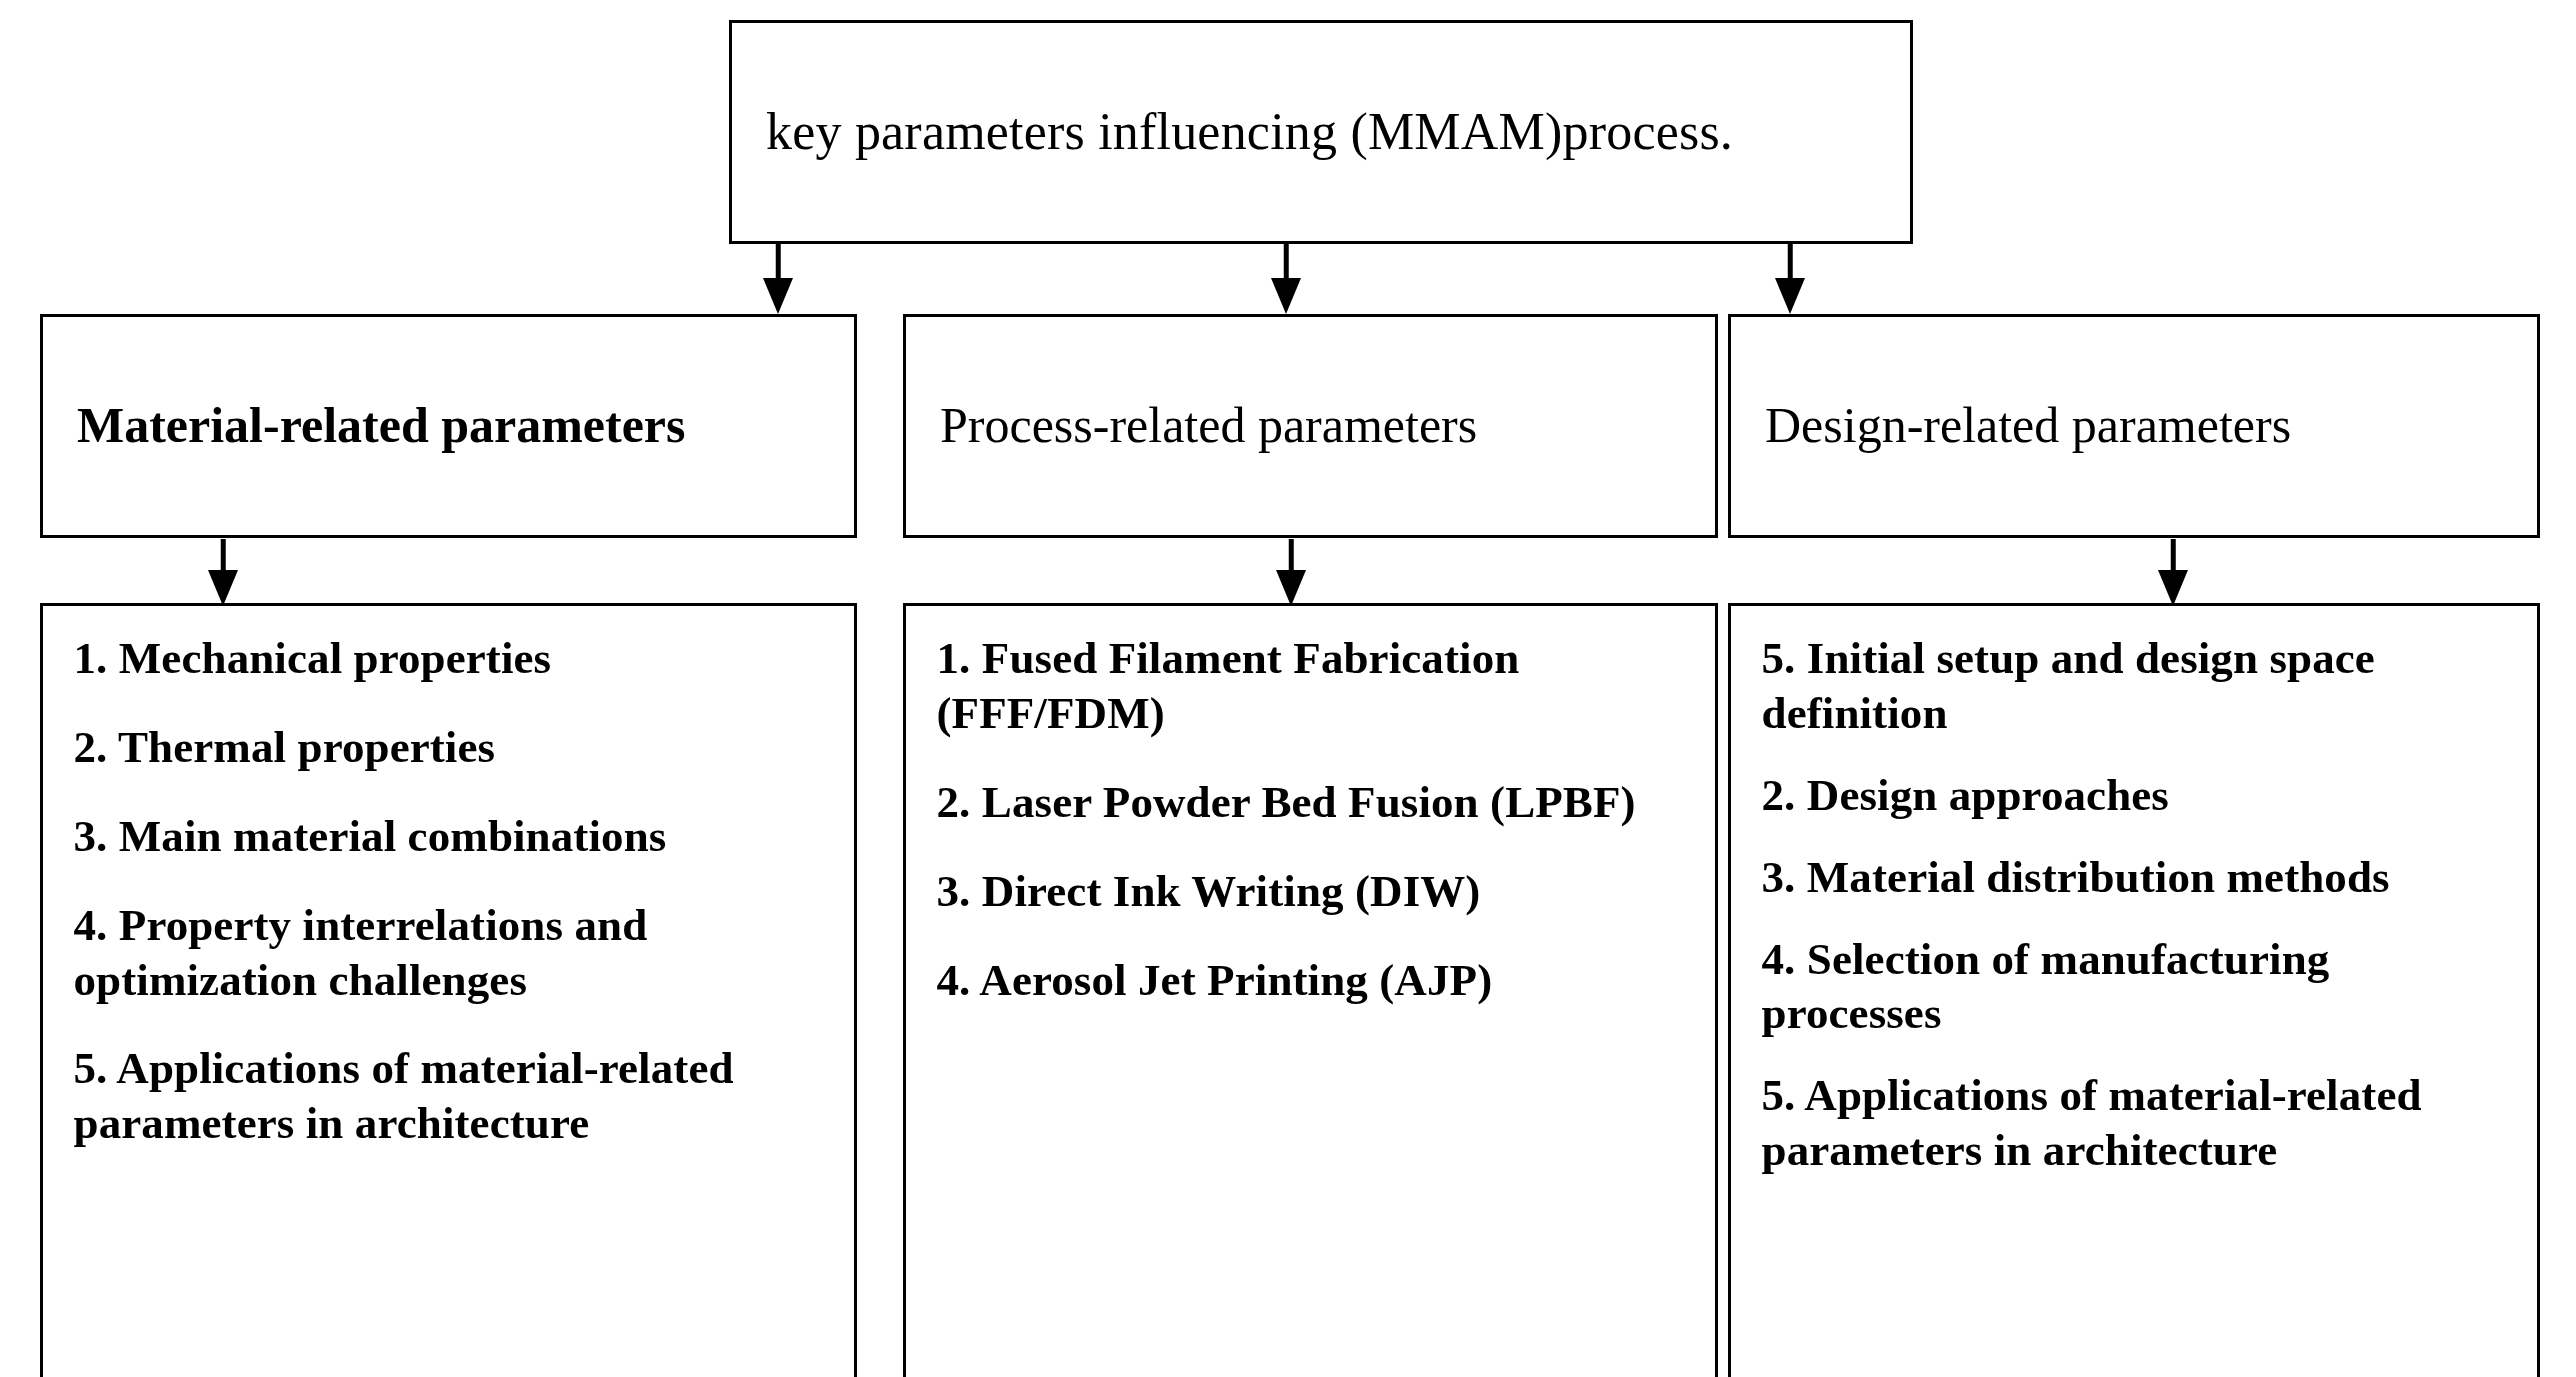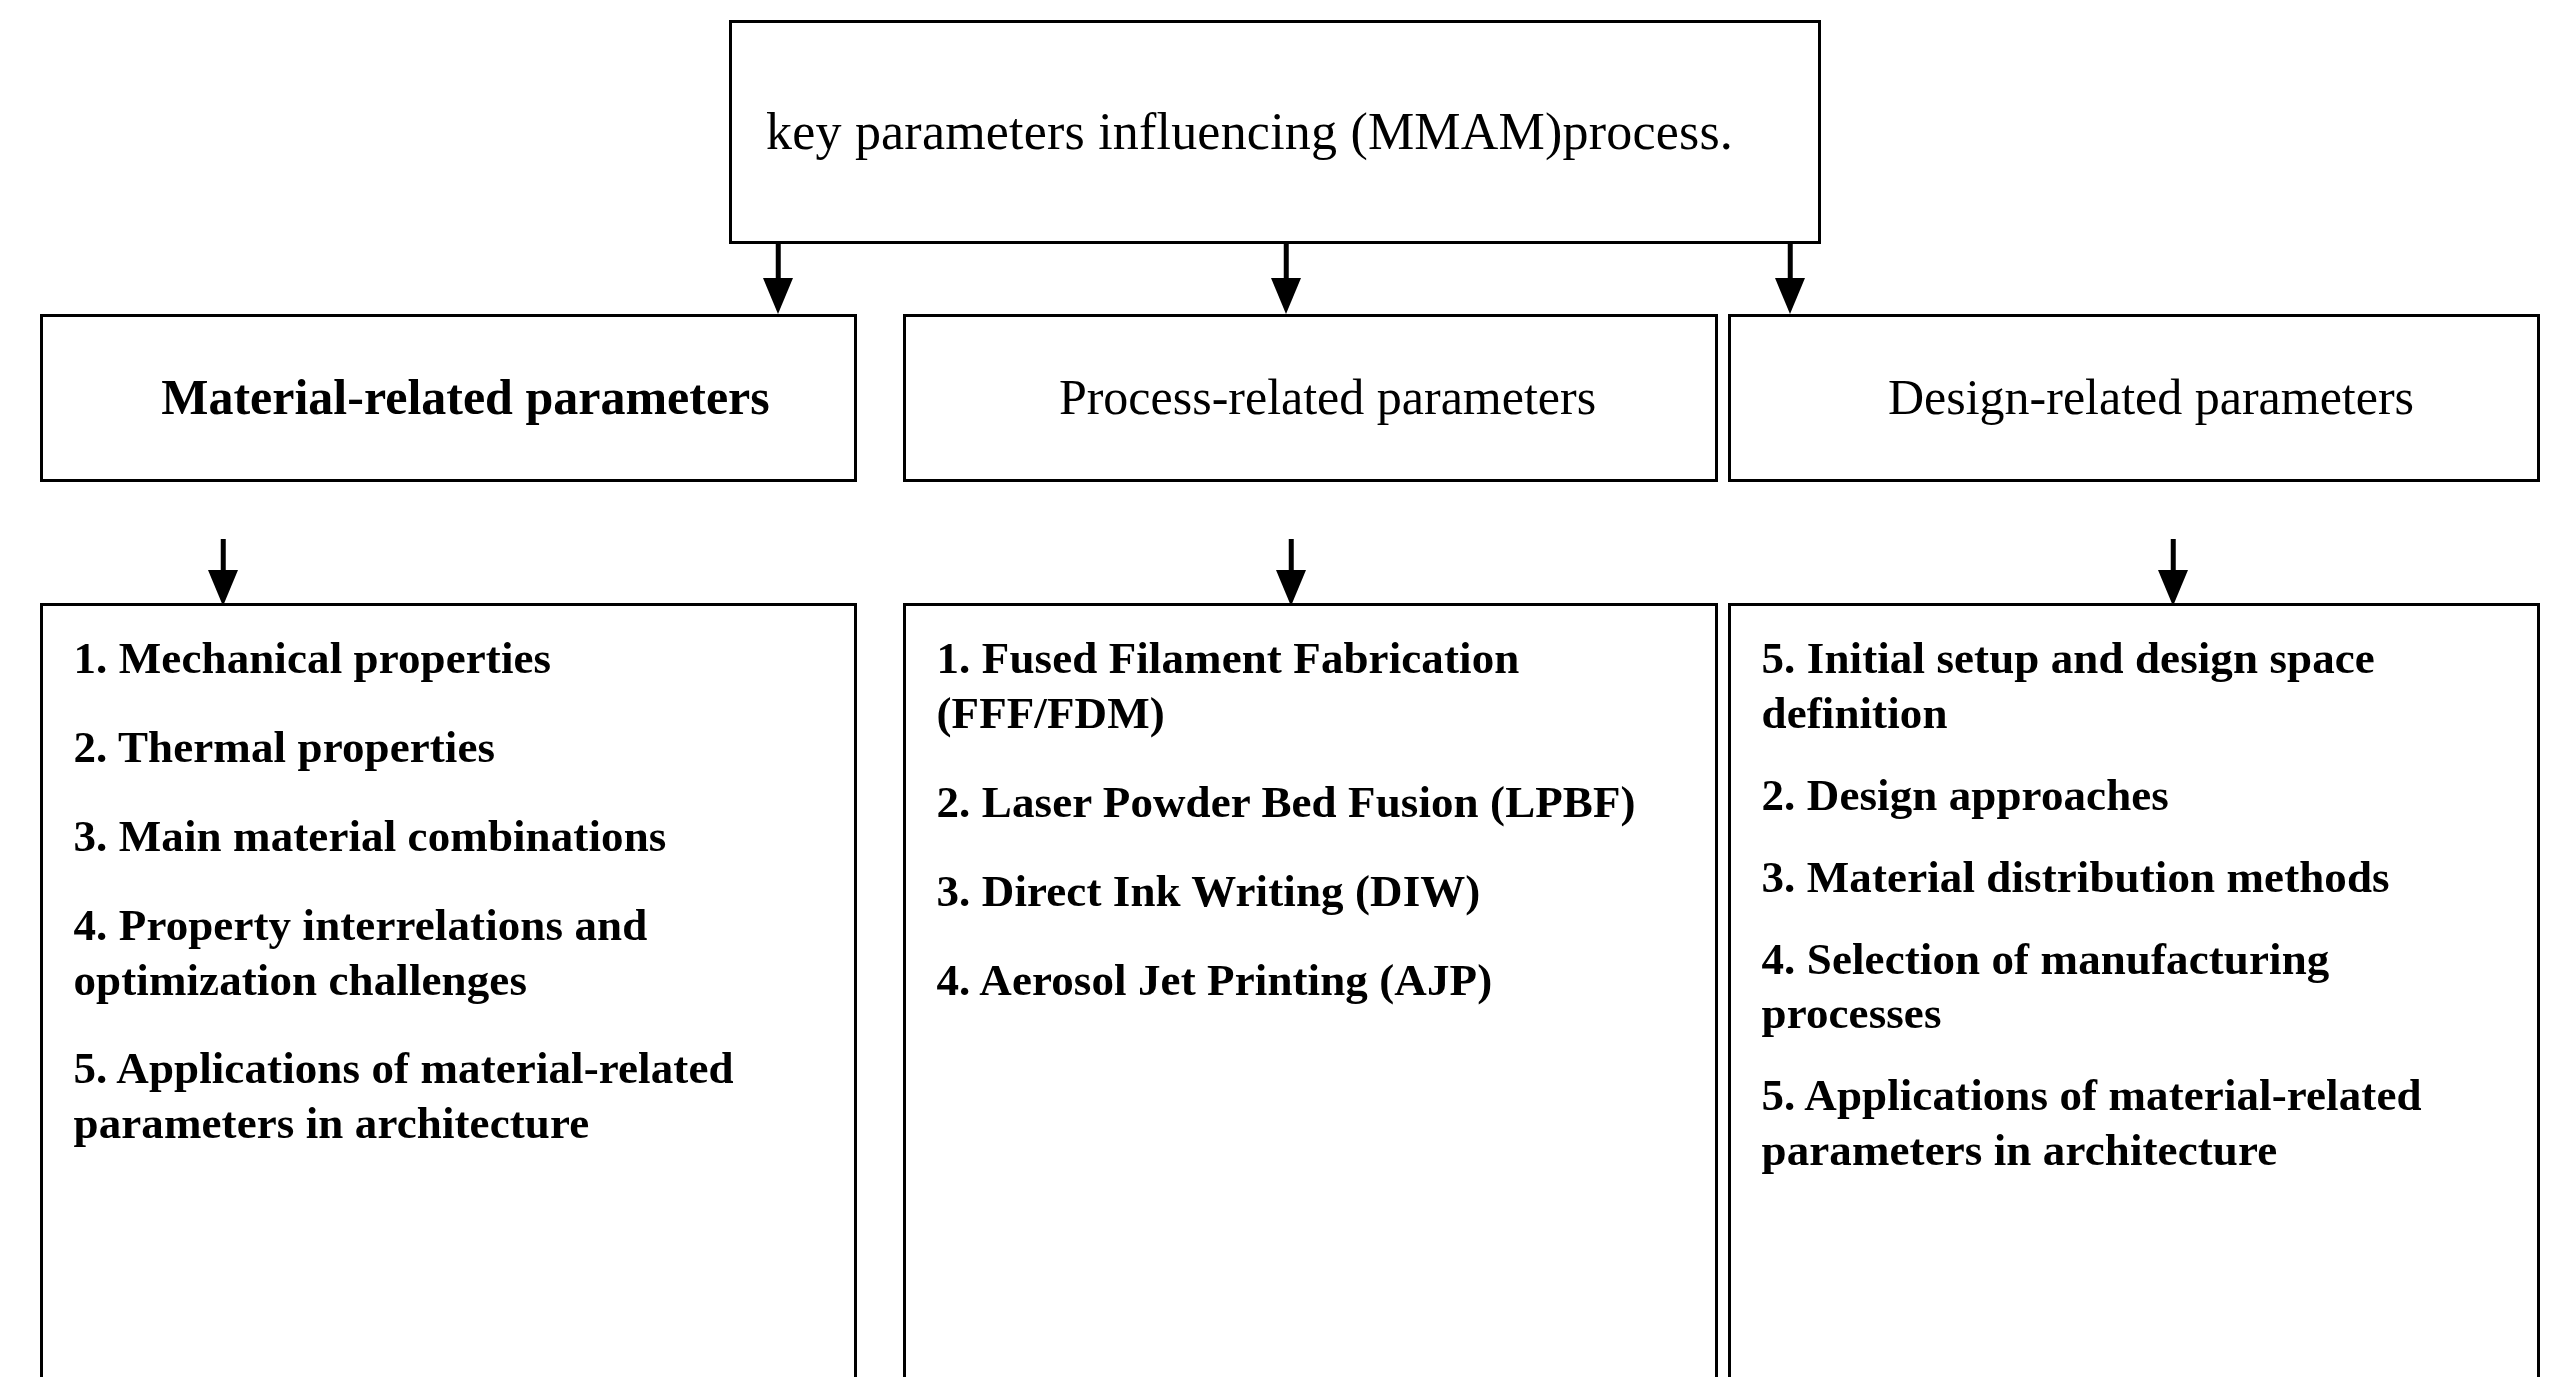--- a/index.html
+++ b/index.html
@@ -23,41 +23,41 @@
   .box {
     position: absolute;
     box-sizing: border-box;
     background: #ffffff;
     border: 3.6px solid #000000;
   }
 
   .title-box {
     left: 729px;
     top: 20px;
-    width: 1092px;
+    width: 1184px;
     height: 224px;
     display: flex;
     align-items: center;
     justify-content: flex-start;
   }
   .title-text {
     padding-left: 34px;
     font-size: 52px;
     font-weight: 400;
     line-height: 1.15;
     letter-spacing: 0.2px;
     white-space: nowrap;
   }
 
   .cat-box {
     top: 314px;
-    height: 168px;
+    height: 224px;
     display: flex;
     align-items: center;
-    justify-content: center;
+    justify-content: flex-start;
   }
   .cat-text {
     padding-left: 34px;
     font-size: 50px;
     line-height: 1.15;
     white-space: nowrap;
   }
   .cat-text.strong { font-weight: 700; }
   .cat-text.normal { font-weight: 400; }
 

